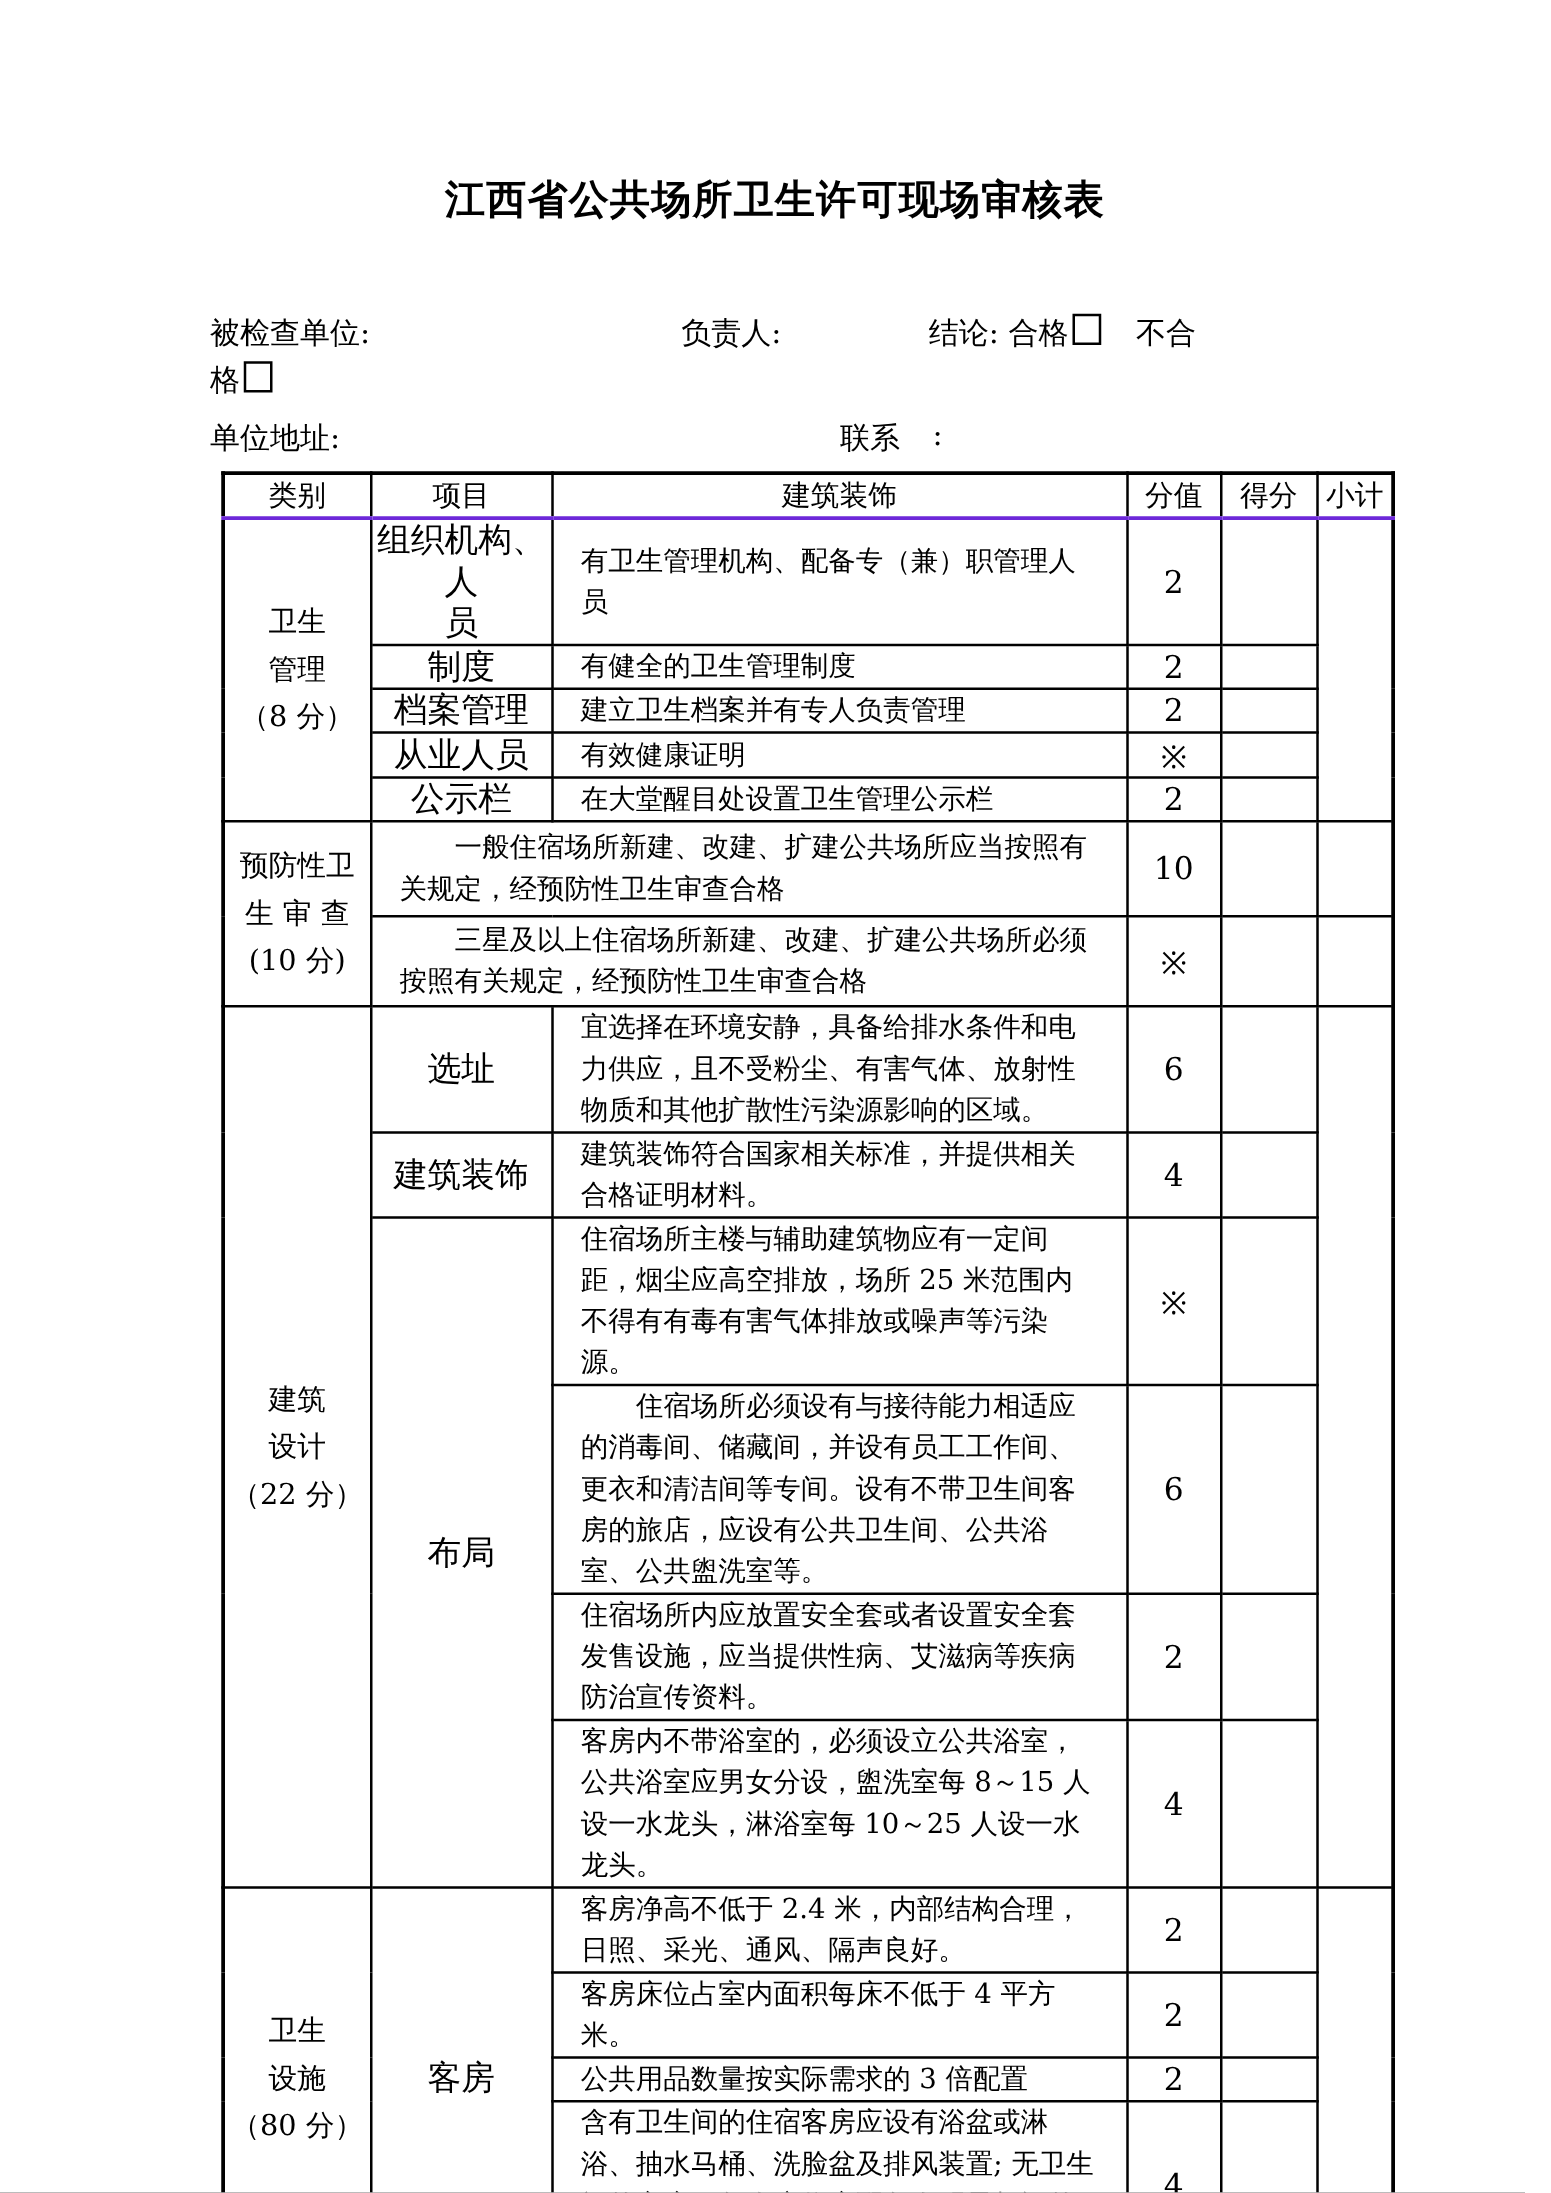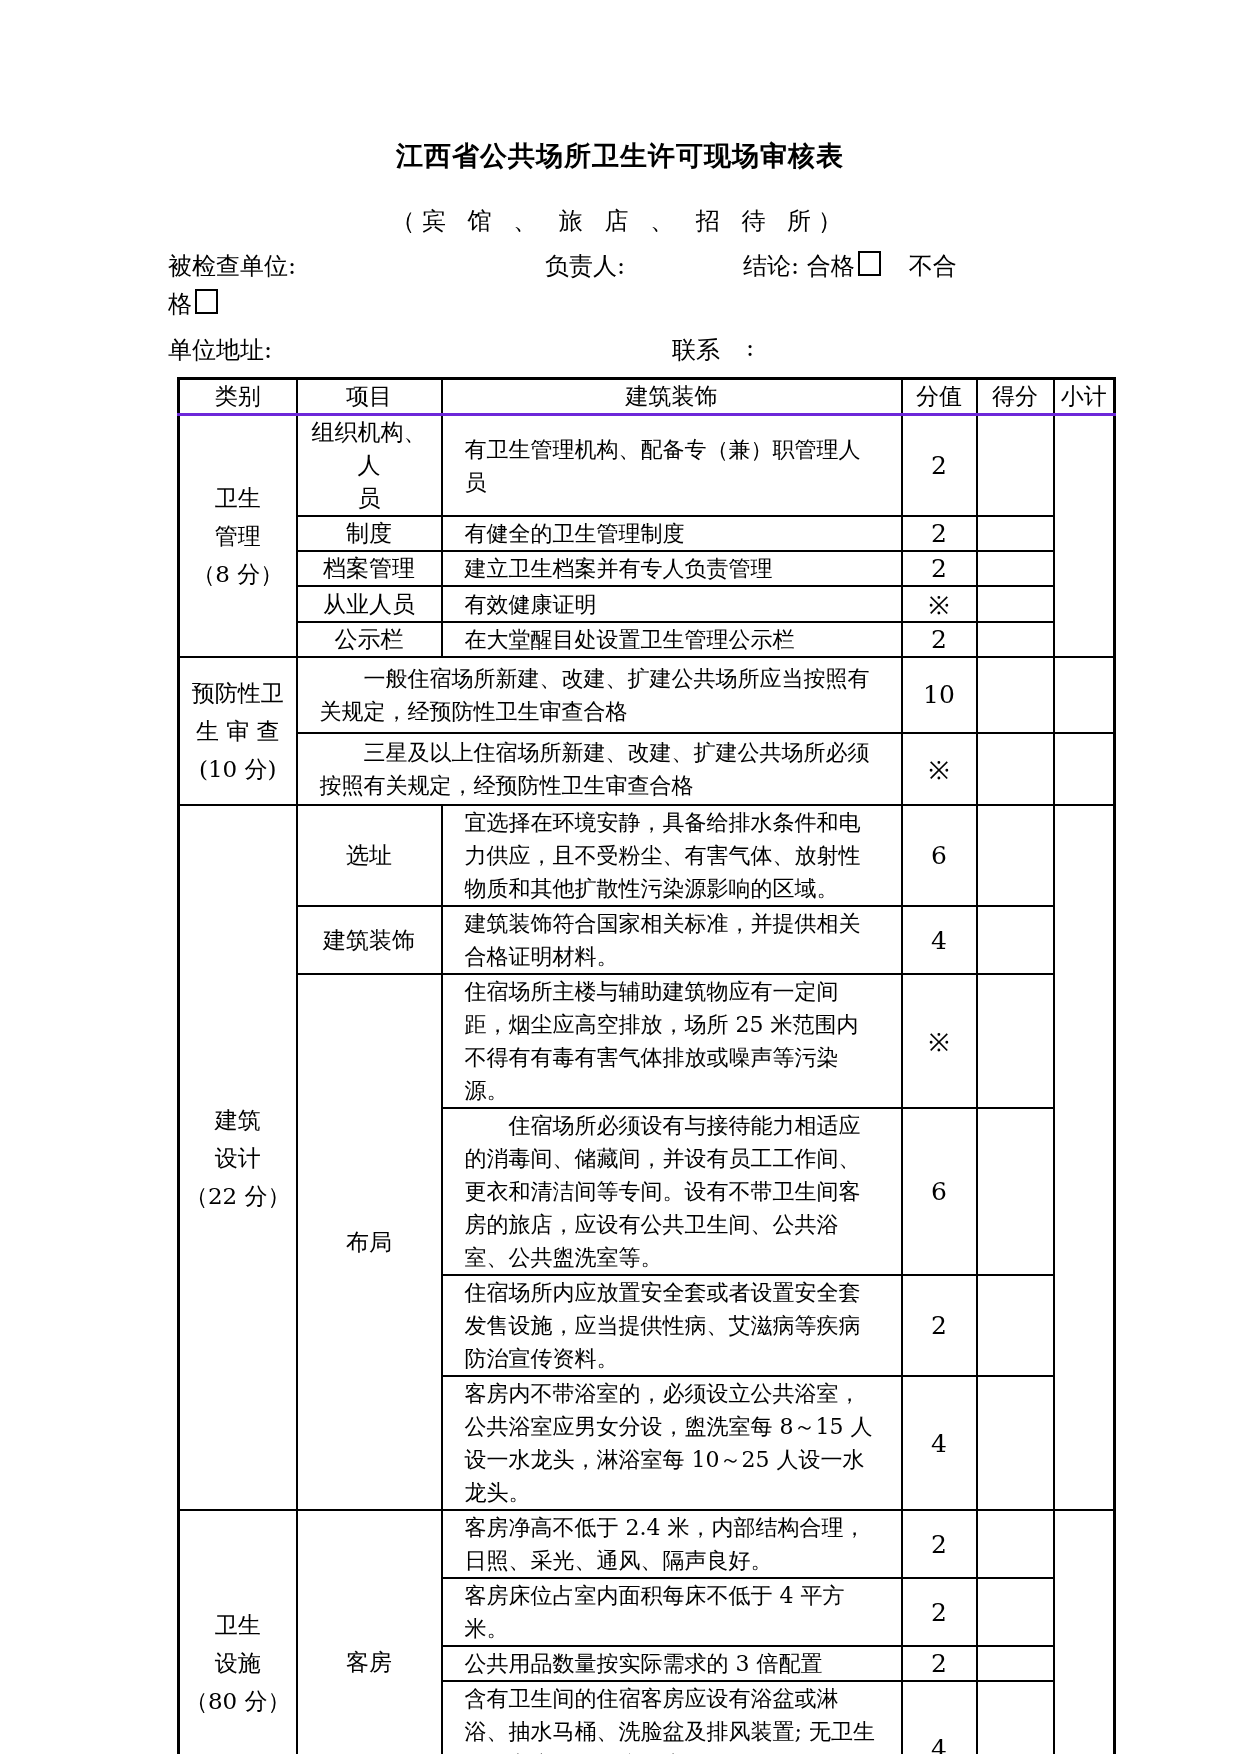--- a/index.html
+++ b/index.html
@@ -3,21 +3,21 @@
 <meta charset="utf-8">
 <style>
   html,body { margin:0; padding:0; background:#888; }
   .page {
     position:relative; width:1241px; height:1754px; background:#ffffff;
     font-family:"DejaVu Serif","Liberation Serif",serif; color:#000;
     margin:0 auto; overflow:hidden;
   }
   .doc-title {
     position:absolute; left:150px; top:138px; width:940px;
-    text-align:center; font-size:27px; font-weight:bold; letter-spacing:1px;
+    text-align:center; font-size:32px; font-weight:bold; letter-spacing:1px;
   }
   .doc-subtitle {
     position:absolute; left:150px; top:205px; width:940px;
     text-align:center; font-size:24px; letter-spacing:7px;
   }
   .info { position:absolute; font-size:24px; white-space:nowrap; }
   .l1 { top:250px; }
   .l2 { top:288px; }
   .l3 { top:334px; }
   .pos-unit     { left:168px; }
@@ -47,34 +47,33 @@
     font-weight:normal; font-size:23px; text-align:center;
     border-bottom:3px solid #6d28d9; padding:0 2px;
   }
   tr.sec td { border-top:2px solid #22c55e; }
   td.cat {
     text-align:center; white-space:pre-line; line-height:38px;
     padding:16px 4px; font-size:23px;
   }
   td.item {
     text-align:center; white-space:pre-line; line-height:33px;
-    padding:0 4px; font-size:23px;
+    padding:0 4px; font-size:27px;
   }
   td.content { text-align:left; line-height:33px; padding:0 22px; }
   td.content.ind { text-indent:44px; }
   td.score { text-align:center; font-size:25px; padding:0 2px; }
   td.blank { padding:0; }
 </style>
 </head>
 <body>
 
 <div class="page">
 
   <div class="doc-title">江西省公共场所卫生许可现场审核表</div>
-  <div class="doc-subtitle">（宾 馆 、 旅 店 、 招 待 所）</div>
 
   <span class="info l1 pos-unit">被检查单位:</span>
   <span class="info l1 pos-manager">负责人:</span>
   <span class="info l1 pos-concl"><span>结论: 合格</span><span class="cbx"></span><span class="gap28"></span><span>不合</span></span>
   <span class="info l2 pos-fail2"><span>格</span><span class="cbx"></span></span>
   <span class="info l3 pos-address">单位地址:</span>
   <span class="info l3 pos-contact">联系</span>
   <span class="info l3 pos-colon">:</span>
 
   <table class="review">

